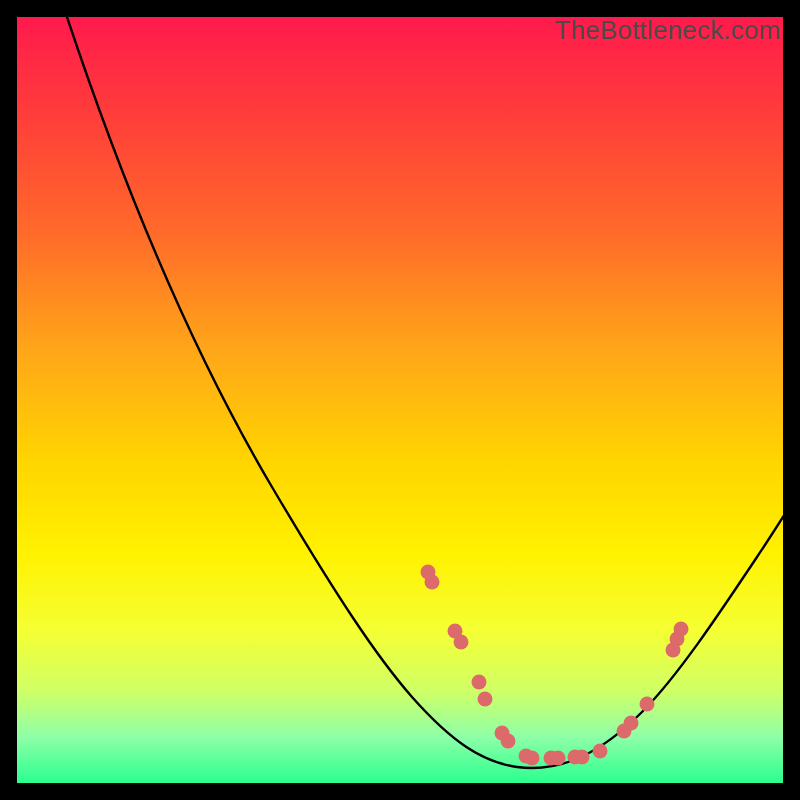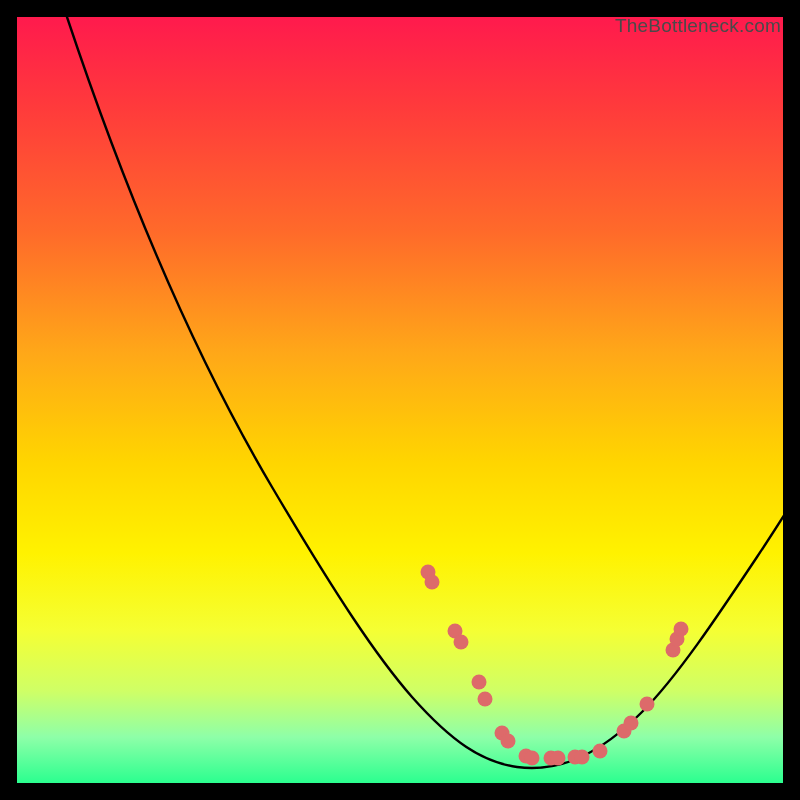--- a/index.html
+++ b/index.html
@@ -32,21 +32,21 @@
       #f5ff33 80%,
       #cfff66 88%,
       #8effa8 94%,
       #2bff8f 100%);
   }
   .watermark {
     position: absolute;
     top: -2px;
     right: 2px;
     color: #4a4a4a;
-    font-size: 19px;
+    font-size: 26px;
     letter-spacing: 0.2px;
     font-weight: 500;
     z-index: 5;
   }
   svg.plot {
     position: absolute;
     inset: 0;
     width: 766px;
     height: 766px;
   }

